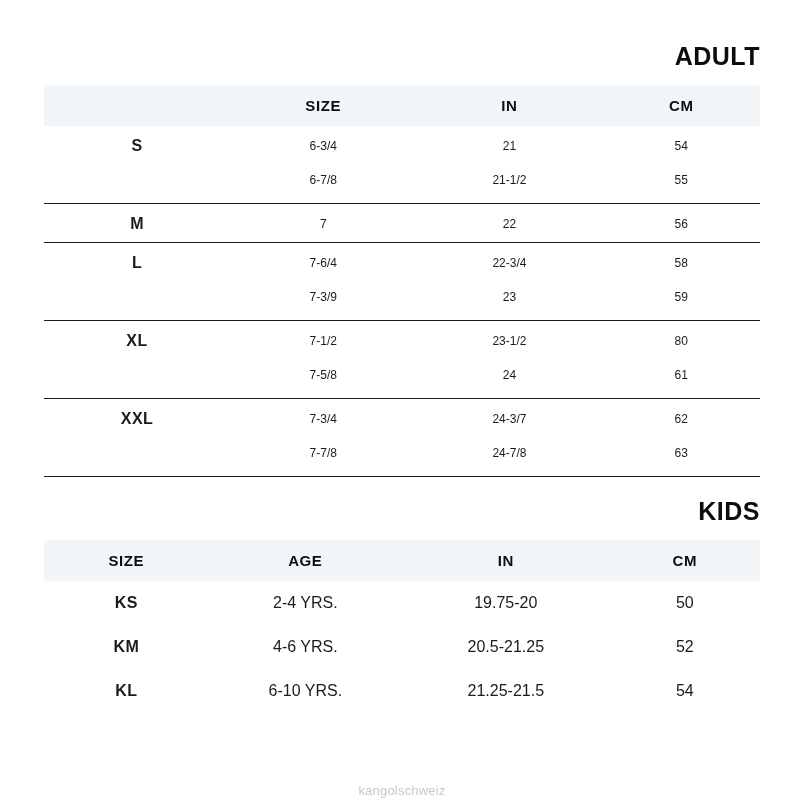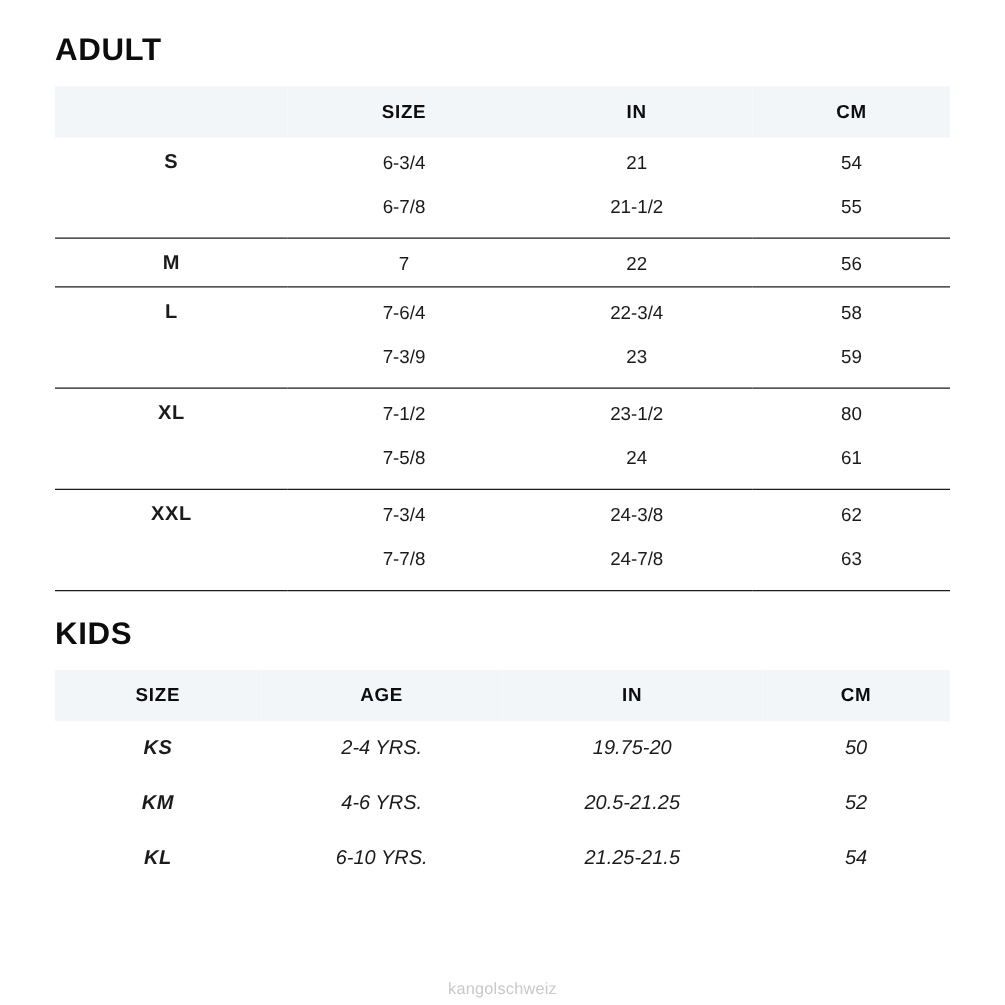--- a/index.html
+++ b/index.html
@@ -19,21 +19,22 @@
     width: 804px;
     height: 804px;
     box-sizing: border-box;
     padding: 26px 44px 0 44px;
   }
   .section-title {
     font-size: 25px;
     font-weight: bold;
     letter-spacing: 0.5px;
     color: #0d0d0d;
-    margin: 0 0 14px 0;
+    margin: 16px 0 14px 0;
+    text-align: right;
   }
   .section-title.kids {
     margin-top: 20px;
   }
   table {
     border-collapse: collapse;
     width: 100%;
     table-layout: fixed;
   }
   
@@ -48,21 +49,21 @@
     font-weight: bold;
     letter-spacing: 0.6px;
     color: #0d0d0d;
     padding: 12px 0;
     text-align: center;
     border: none;
   }
   #adult-table thead th.blank { background: #f3f6f9; }
 
   #adult-table tbody td {
-    font-size: 15px;
+    font-size: 12px;
     text-align: center;
     padding: 9px 0;
     color: #1b1b1b;
     border: none;
   }
   #adult-table tbody td.label {
     font-weight: bold;
     font-size: 16px;
     letter-spacing: 0.5px;
   }
@@ -95,21 +96,20 @@
     padding: 12px 0;
     text-align: center;
     border: none;
   }
   #kids-table tbody td {
     font-size: 16px;
     text-align: center;
     padding: 13px 0;
     color: #1b1b1b;
     border: none;
-    font-style: italic;
   }
   #kids-table tbody td.label {
     font-weight: bold;
     letter-spacing: 0.5px;
   }
   .watermark {
     position: absolute;
     left: 0;
     right: 0;
     bottom: 6px;
@@ -185,21 +185,21 @@
       <tr class="group-second">
         <td class="label"></td>
         <td>7-5/8</td>
         <td>24</td>
         <td>61</td>
       </tr>
 
       <tr class="group-top group-first">
         <td class="label">XXL</td>
         <td>7-3/4</td>
-        <td>24-3/8</td>
+        <td>24-3/7</td>
         <td>62</td>
       </tr>
       <tr class="group-second last-row">
         <td class="label"></td>
         <td>7-7/8</td>
         <td>24-7/8</td>
         <td>63</td>
       </tr>
     </tbody>
   </table>

